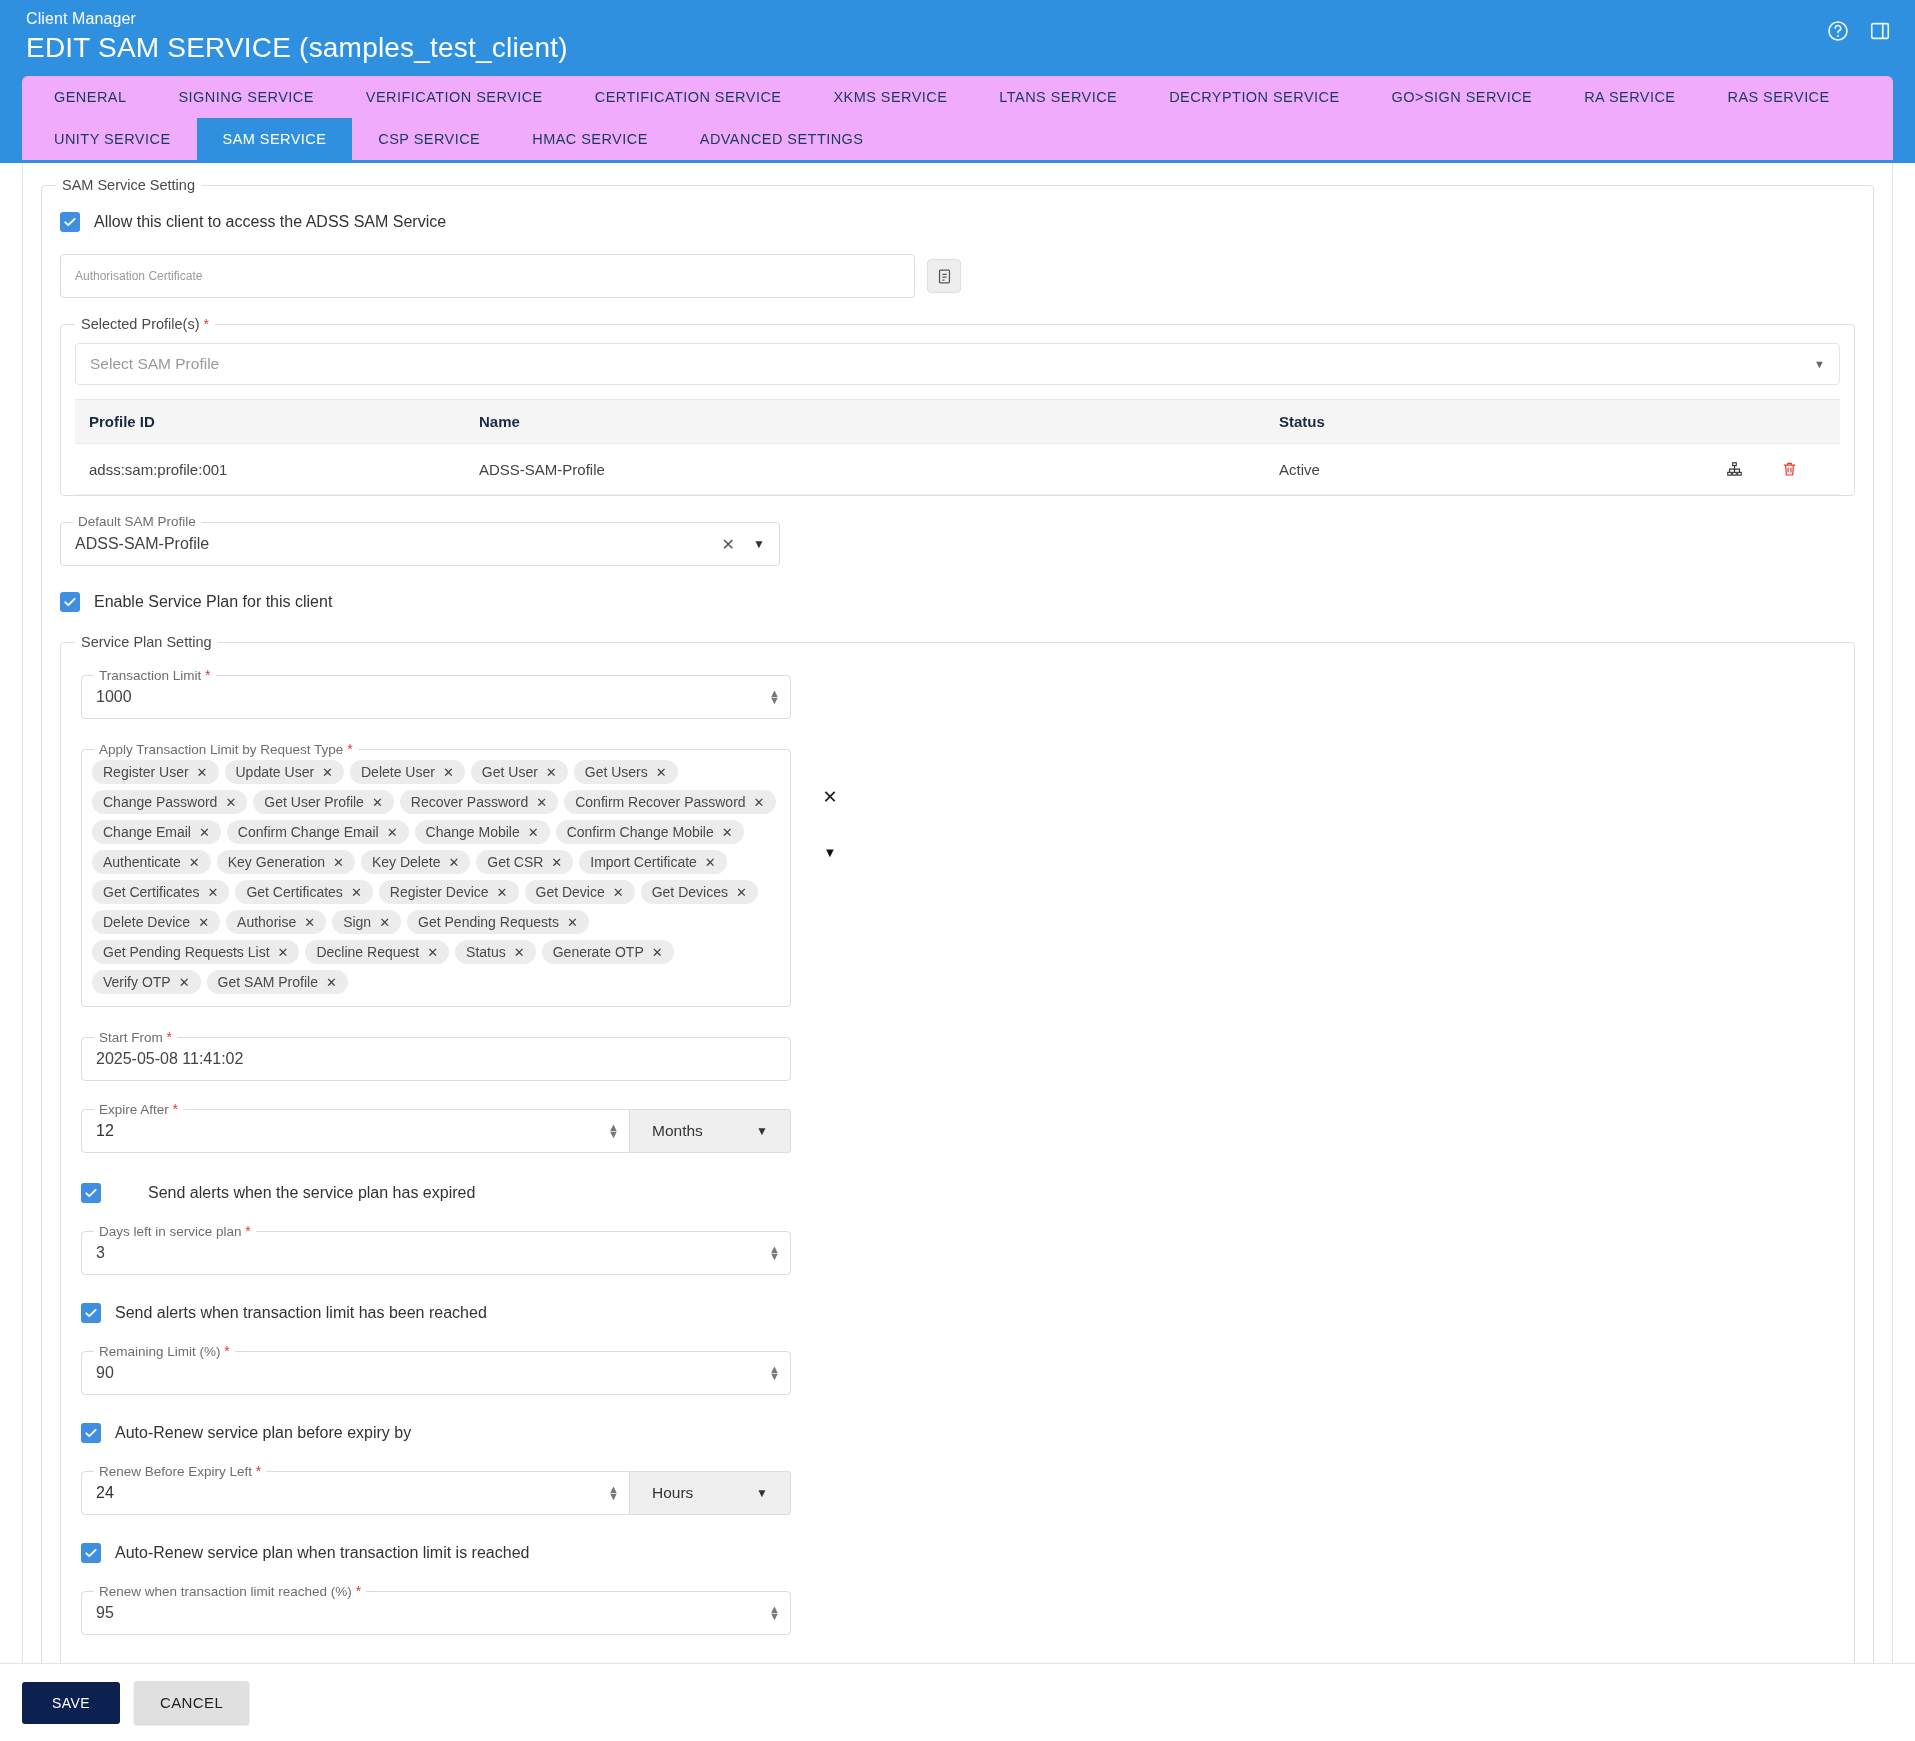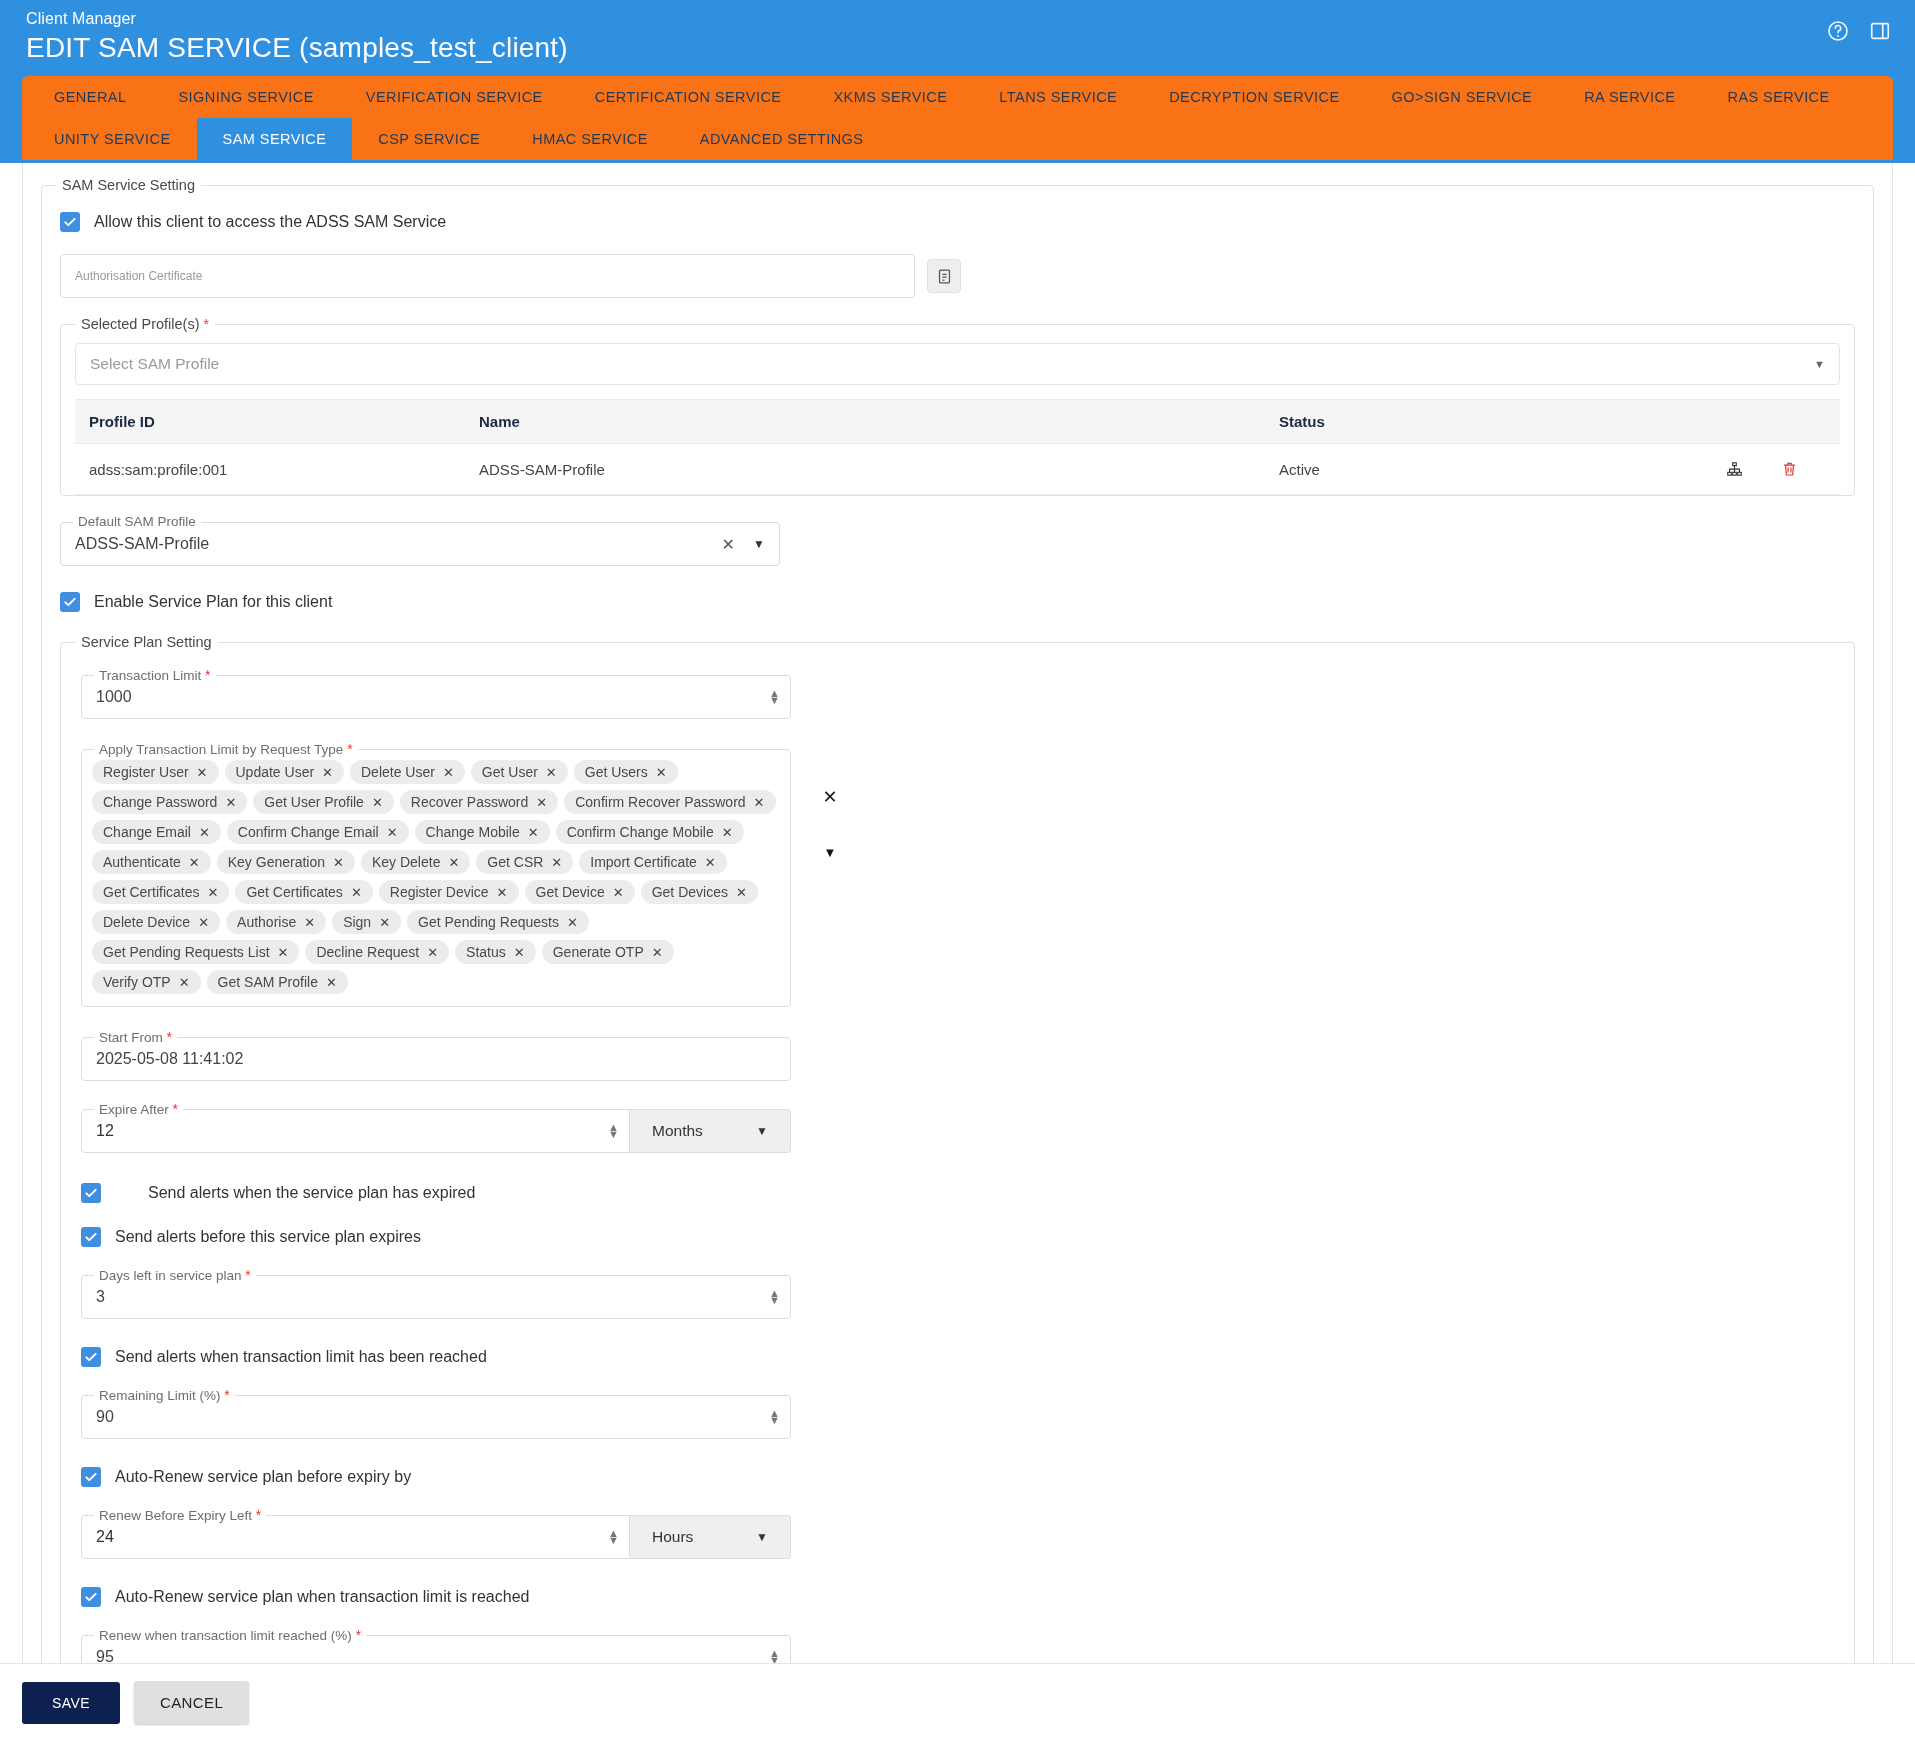--- a/index.html
+++ b/index.html
@@ -47,21 +47,21 @@
     opacity: .92;
   }
   .hicon svg { display: block; }
 
   
   .tabs-wrap {
     background: #2f90e0;
     padding: 0 22px;
   }
   .tabs {
-    background: #f97316;
+    background: #f0abfc;
     border-radius: 6px 6px 0 0;
     display: flex;
     flex-wrap: wrap;
     align-items: flex-end;
     border-bottom: 3px solid #2f90e0;
     min-height: 84px;
     padding-left: 6px;
   }
   .tab {
     font-size: 14.5px;
@@ -672,28 +672,20 @@
 
         <div class="cbrow" style="margin-top:30px;gap:47px;">
           <span class="cb">
             <svg width="14" height="14" viewBox="0 0 24 24" fill="none" stroke="#fff" stroke-width="3.2" stroke-linecap="round" stroke-linejoin="round">
                 <path d="M4 12.5l5 5L20 6.5"></path>
               </svg>
           </span>
           <span class="cblabel">Send alerts when the service plan has expired</span>
         </div>
 
-        <div class="cbrow" style="margin-top:24px;">
-          <span class="cb">
-            <svg width="14" height="14" viewBox="0 0 24 24" fill="none" stroke="#fff" stroke-width="3.2" stroke-linecap="round" stroke-linejoin="round">
-                <path d="M4 12.5l5 5L20 6.5"></path>
-              </svg>
-          </span>
-          <span class="cblabel">Send alerts before this service plan expires</span>
-        </div>
 
         <div class="floatbox fieldw" style="margin-top:28px;">
           <span class="flabel">
             <span>Days left in service plan</span>
             <span class="req">*</span>
           </span>
           <span class="fval">3</span>
           <span class="spinner">
               <span>▲</span>
               <span>▼</span>

